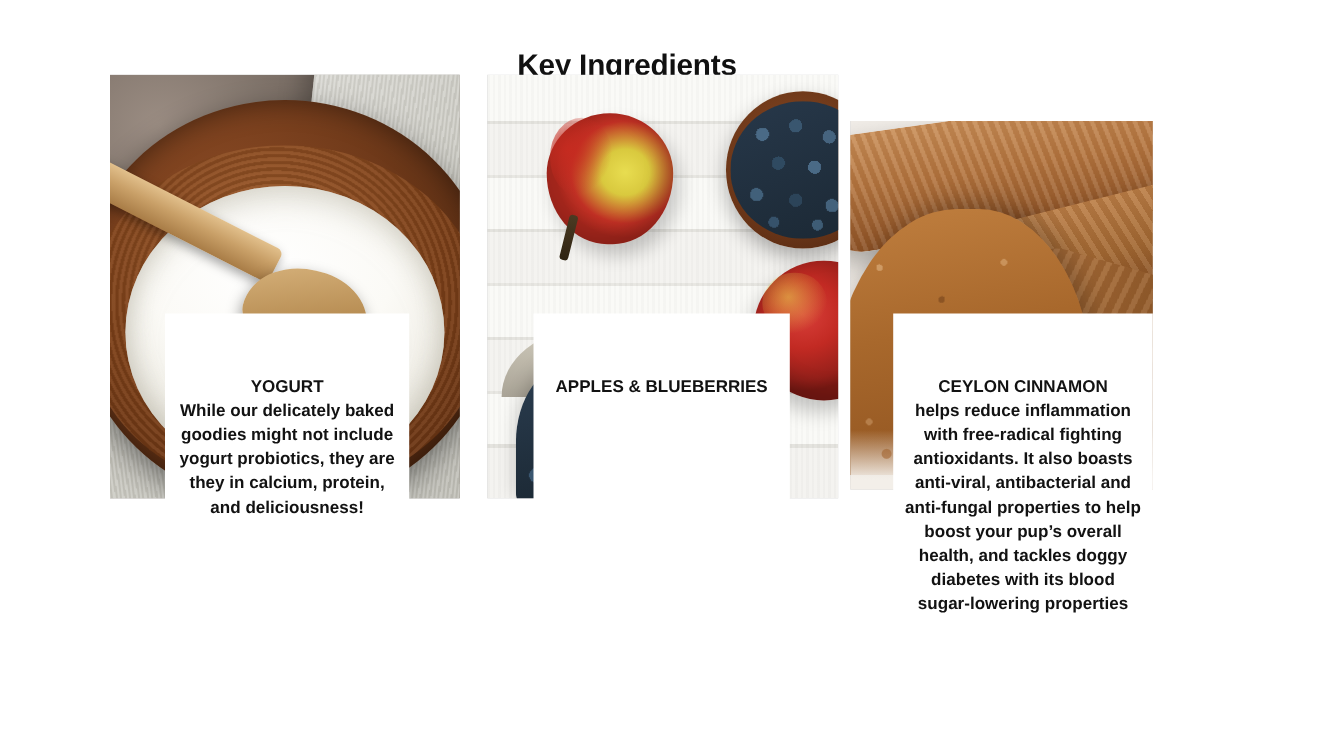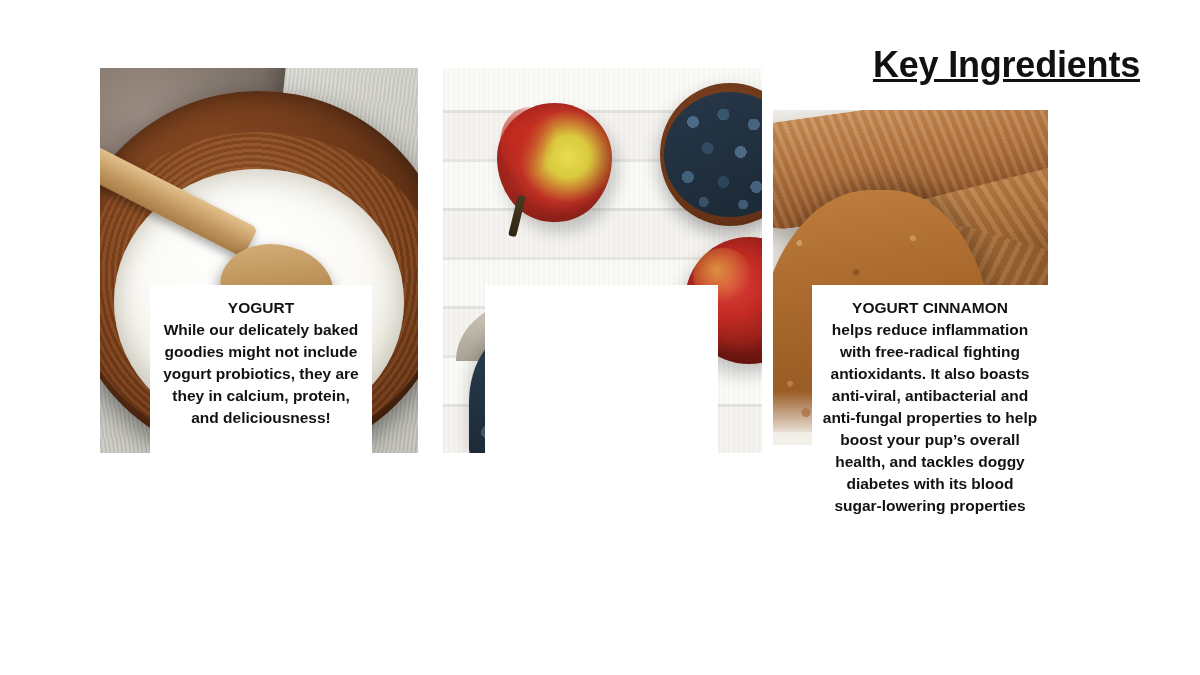--- a/index.html
+++ b/index.html
@@ -15,27 +15,26 @@
     overflow: hidden;
     font-family: "Liberation Sans", "DejaVu Sans", sans-serif;
     color: #1b1b1b;
   }
 
   .page-title {
     position: absolute;
     left: 0;
     top: 24px;
     width: 1140px;
-    text-align: right;
-    font-size: 36px;
+    text-align: center;
+    font-size: 27px;
     font-weight: bold;
     letter-spacing: -0.2px;
     color: #111111;
     line-height: 34px;
-    text-decoration: underline;
   }
 
   .cards {
     position: absolute;
     left: 0;
     top: 0;
     width: 1200px;
     height: 675px;
   }
 
@@ -295,21 +294,21 @@
     position: absolute;
     background: #ffffff;
     text-align: center;
     font-weight: bold;
     font-size: 15.5px;
     line-height: 22px;
     color: #121212;
     box-sizing: border-box;
     padding: 12px 10px 10px 10px;
   }
-  .overlay .term { display: block; }
+  .overlay .term { display: block; margin-top: 44px; }
   .overlay .body { display: inline; }
 
   #ov-yogurt   { left: 150px; top: 285px; width: 222px; height: 169px; }
   #ov-apples   { left: 485px; top: 285px; width: 233px; height: 169px; }
   #ov-cinnamon { left: 812px; top: 285px; width: 236px; height: 313px; }
 </style>
 </head>
 <body>
 
 <h1 class="page-title">Key Ingredients</h1>
@@ -348,32 +347,32 @@
         </div>
         <div class="stem"></div>
         <div class="apple2">
           <div class="hi"></div>
         </div>
         <div class="bowl-edge"></div>
         <div class="berry-pile"></div>
       </div>
     </div>
     <div class="overlay" id="ov-apples">
-      
+      <span class="term">APPLES &amp; BLUEBERRIES</span>
     </div>
   </div>
 
   <div class="card" id="card-cinnamon">
     <div class="photo">
       <div class="ph-cinn">
         <div class="stick-top"></div>
         <div class="stick-mid"></div>
         <div class="stick-right"></div>
         <div class="powder"></div>
         <div class="powder-dust"></div>
       </div>
     </div>
     <div class="overlay" id="ov-cinnamon">
-      <span class="term">YOGURT CINNAMON</span><span class="body">helps reduce inflammation with free-radical fighting antioxidants. It also boasts anti-viral, antibacterial and anti-fungal properties to help boost your pup’s overall health, and tackles doggy diabetes with its blood sugar-lowering properties</span>
+      <span class="term">CEYLON CINNAMON</span><span class="body">helps reduce inflammation with free-radical fighting antioxidants. It also boasts anti-viral, antibacterial and anti-fungal properties to help boost your pup’s overall health, and tackles doggy diabetes with its blood sugar-lowering properties</span>
     </div>
   </div>
 
 </div>
 
 </body></html>

